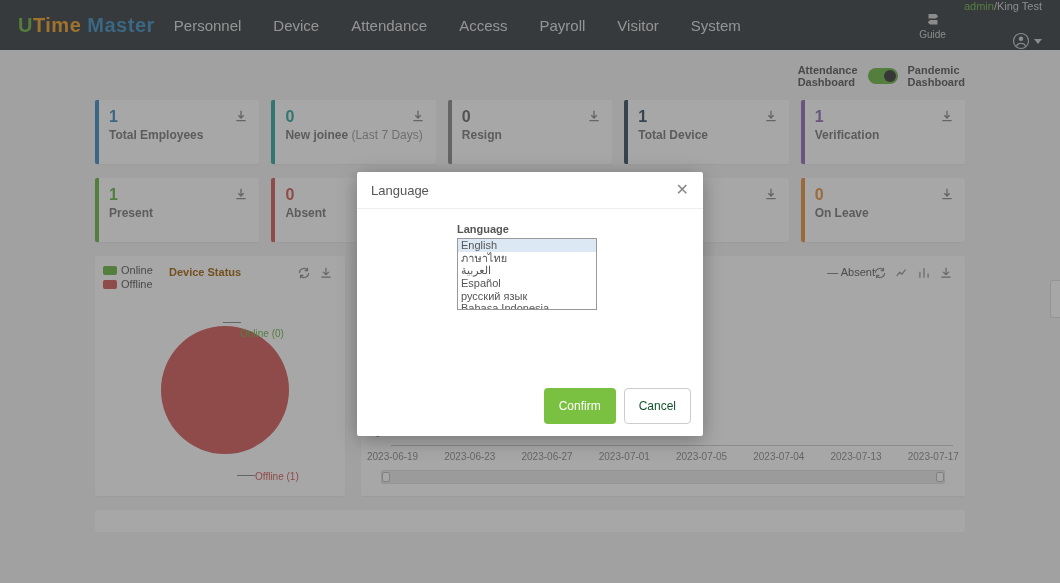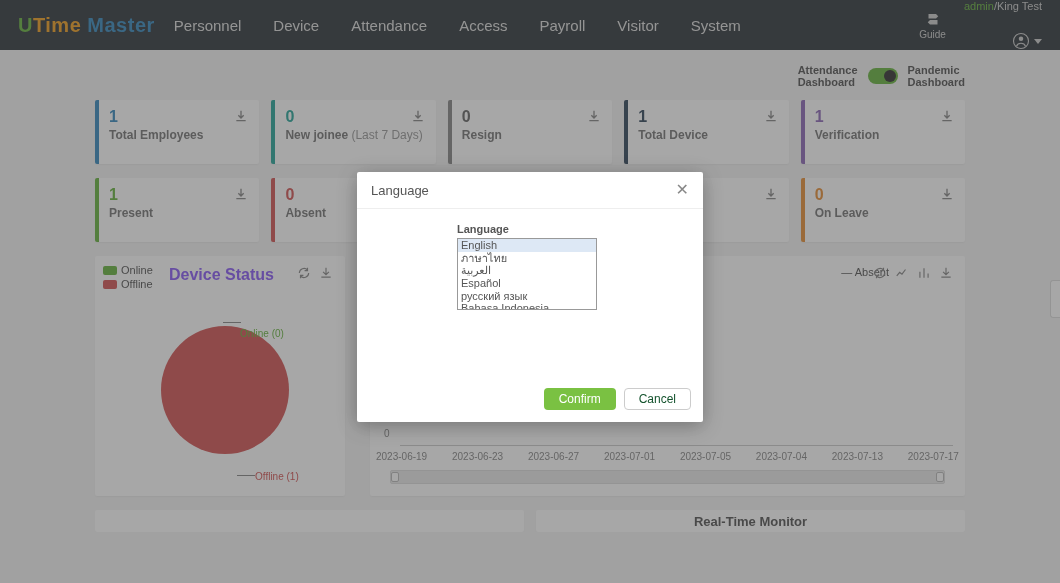--- a/index.html
+++ b/index.html
@@ -38,45 +38,45 @@
 .dl svg { width: 16px; height: 16px; stroke: #888; fill: none; stroke-width: 2; }
 .c-blue { border-left-color: #3a8bbf; } .c-blue .val { color: #3a8bbf; }
 .c-teal { border-left-color: #2aa79b; } .c-teal .val { color: #2aa79b; }
 .c-gray { border-left-color: #888; } .c-gray .val { color: #666; }
 .c-navy { border-left-color: #34495e; } .c-navy .val { color: #34495e; }
 .c-purple { border-left-color: #8e6ab8; } .c-purple .val { color: #8e6ab8; }
 .c-green { border-left-color: #69b441; } .c-green .val { color: #69b441; }
 .c-red { border-left-color: #d35656; } .c-red .val { color: #d35656; }
 .c-orange { border-left-color: #e8913a; } .c-orange .val { color: #e8913a; }
 
-.panels-row { display: flex; gap: 25px; }
+.panels-row { display: flex; gap: 16px; }
 .panel { background: #fff; border-radius: 2px; box-shadow: 0 1px 2px rgba(0,0,0,0.05); padding: 10px 12px; position: relative; }
 .panel.device { width: 250px; height: 240px; }
 .panel.att { flex: 1; height: 240px; }
-.panel-title { font-size: 16px; font-weight: 700; color: #8b5cf6; }
+.panel-title { font-size: 11px; font-weight: 700; color: #a16207; }
 .panel-tools { position: absolute; right: 12px; top: 10px; display: flex; gap: 8px; }
 .tool-ico { width: 14px; height: 14px; }
 .tool-ico svg { width: 14px; height: 14px; stroke: #888; fill: none; stroke-width: 2; }
 
 .legend { position: absolute; left: 8px; top: 8px; font-size: 11px; }
 .legend .item { display: flex; align-items: center; gap: 4px; margin-bottom: 2px; }
 .swatch { width: 14px; height: 9px; border-radius: 2px; }
 .sw-on { background: #69b441; }
 .sw-off { background: #d35656; }
 
 .pie-wrap { position: absolute; top: 60px; left: 50px; width: 160px; height: 160px; }
 .pie { width: 128px; height: 128px; border-radius: 50%; background: #d35656; margin: 10px auto 0 auto; }
 .pie-label { position: absolute; font-size: 10px; }
 .pie-label.on { top: 12px; left: 95px; color: #69b441; }
 .pie-label.off { bottom: -6px; left: 110px; color: #d35656; margin-top: 16px; }
 .pie-tick { position: absolute; width: 18px; border-top: 1px solid #888; }
 .pie-tick.on { top: 6px; left: 78px; }
 .pie-tick.off { bottom: 0px; left: 92px; }
 
-.att-legend { position: absolute; right: 76px; top: 10px; font-size: 11px; display: flex; gap: 14px; justify-content: flex-end; }
+.att-legend { position: absolute; right: 90px; top: 10px; font-size: 11px; display: flex; gap: 14px; justify-content: flex-end; }
 .att-axis { position: absolute; left: 14px; top: 150px; font-size: 10px; color: #888; }
 .att-axis .tick { height: 22px; }
 .att-baseline { position: absolute; left: 30px; right: 12px; bottom: 50px; border-top: 1px solid #ccc; }
 .att-xlabels { position: absolute; left: 2px; right: 2px; bottom: 34px; display: flex; justify-content: space-between; font-size: 10px; color: #888; padding: 0 4px; }
 .att-scroll { position: absolute; left: 20px; right: 20px; bottom: 12px; height: 14px; background: #eaeaea; border: 1px solid #ddd; border-radius: 2px; }
 .att-scroll .hl, .att-scroll .hr { position: absolute; top: 1px; width: 8px; height: 10px; background: #fff; border: 1px solid #bbb; border-radius: 2px; }
 .att-scroll .hl { left: 0; }
 .att-scroll .hr { right: 0; }
 
 .footer-row { margin-top: 14px; display: flex; gap: 12px; height: 22px; overflow: hidden; }
@@ -86,21 +86,21 @@
 .overlay { position: fixed; inset: 0; background: rgba(60,60,60,0.45); display: flex; align-items: flex-start; justify-content: center; }
 .modal { margin-top: 172px; width: 346px; background: #fff; box-shadow: 0 4px 20px rgba(0,0,0,0.3); border-radius: 2px; }
 .modal-head { padding: 10px 14px; border-bottom: 1px solid #eee; display: flex; justify-content: space-between; align-items: center; font-size: 13px; color: #555; }
 .modal-close { cursor: pointer; color: #888; font-size: 16px; line-height: 1; }
 .modal-body { padding: 14px 14px 70px 100px; }
 .modal-body .fld-label { font-size: 11px; font-weight: 700; margin-bottom: 3px; }
 .lang-select { width: 140px; height: 72px; border: 1px solid #999; font-size: 11px; overflow-y: scroll; background: #fff; }
 .lang-select .opt { padding: 0 3px; line-height: 1.15; cursor: default; }
 .lang-select .opt.sel { background: #dde8f5; }
 .modal-foot { padding: 8px 12px 12px 12px; display: flex; justify-content: flex-end; gap: 8px; }
-.btn { padding: 3px 14px; font-size: 12px; border-radius: 4px; border: 1px solid transparent; cursor: pointer; }
+.btn { padding: 10px 14px; font-size: 12px; border-radius: 4px; border: 1px solid transparent; cursor: pointer; }
 .btn-confirm { background: #7ac142; color: #fff; }
 .btn-cancel { background: #fff; color: #14532d; border-color: #ccc; }
 
 .side-tab { position: fixed; right: 0; top: 280px; width: 10px; height: 38px; background: #fff; border: 1px solid #ddd; border-right: none; border-radius: 3px 0 0 3px; }
 </style>
 </head>
 <body>
 
 <div class="topbar">
   <div class="brand">
@@ -290,21 +290,20 @@
         </div>
       <div class="att-scroll">
         <div class="hl"></div>
         <div class="hr"></div>
       </div>
     </div>
   </div>
 
   <div class="footer-row">
     <div class="footer-panel">&nbsp;</div>
-    <div class="footer-panel">Real-Time Monitor</div>
   </div>
 
 </div>
 
 <div class="side-tab"></div>
 
 <div class="overlay">
   <div class="modal">
     <div class="modal-head">
       <span>Language</span>

